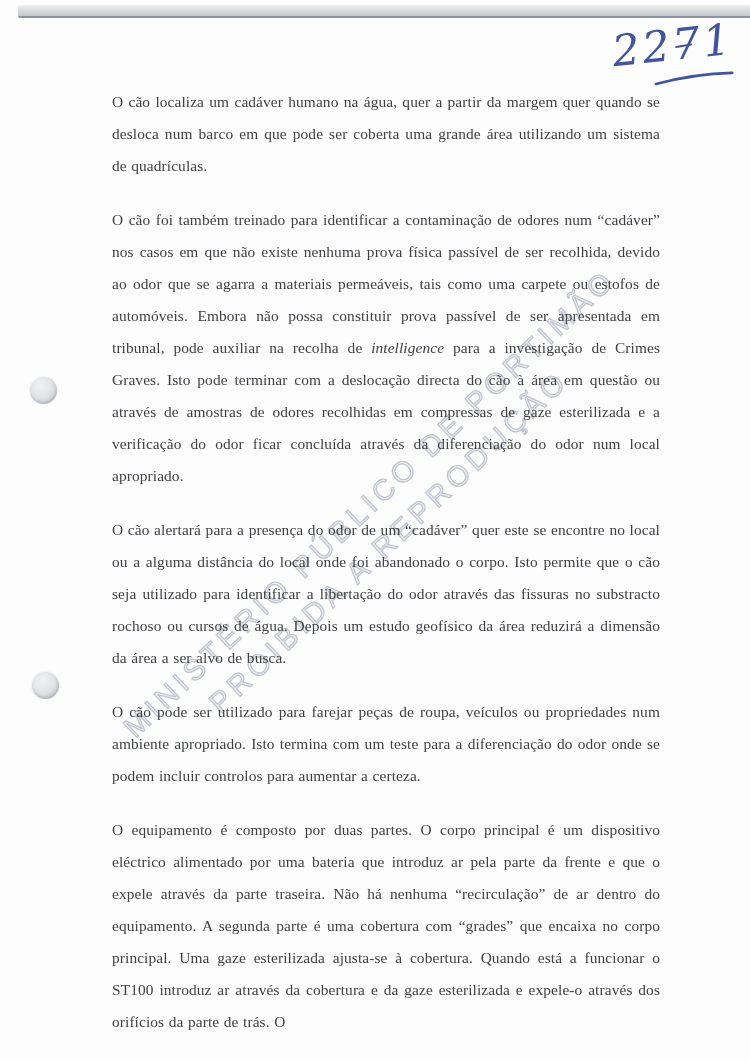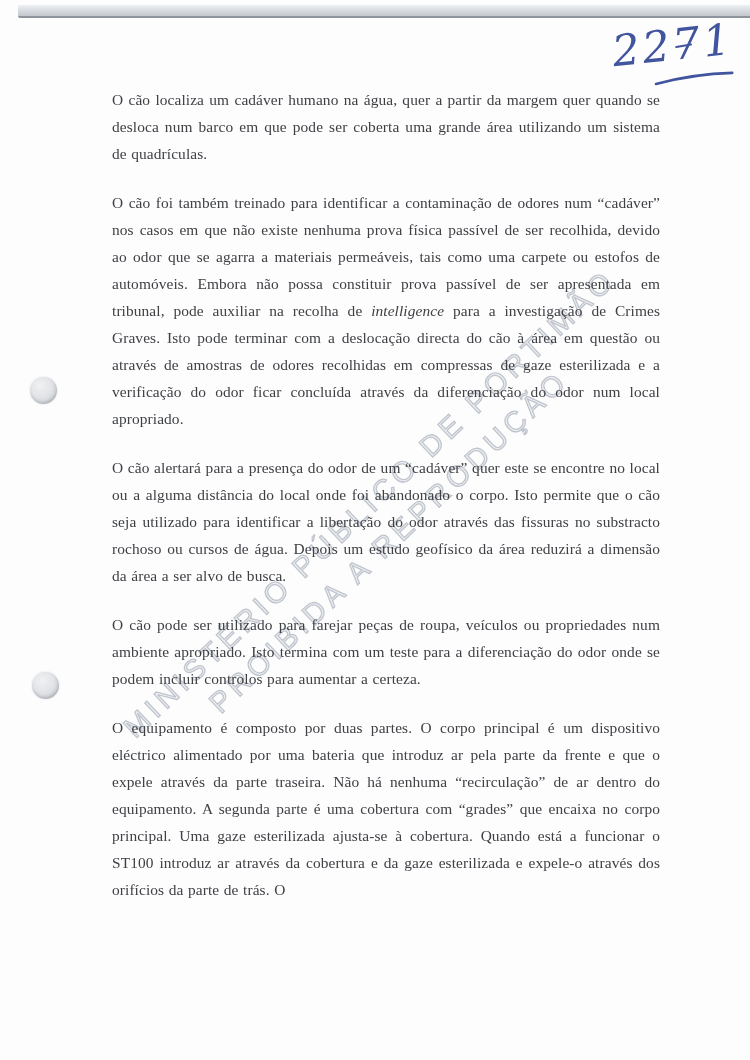--- a/index.html
+++ b/index.html
@@ -106,21 +106,21 @@
   
   .content {
     position: absolute;
     left: 112px;
     top: 86px;
     width: 548px;
   }
   .content p {
     margin: 0 0 22px 0;
     font-size: 15.4px;
-    line-height: 27px;
+    line-height: 32px;
     text-align: justify;
     color: #3e4044;
     word-spacing: 0.6px;
     letter-spacing: 0.1px;
   }
   .content p:last-child { margin-bottom: 15px; }
   .content em { font-style: italic; margin-top: 44px; }
 </style>
 </head>
 <body>

